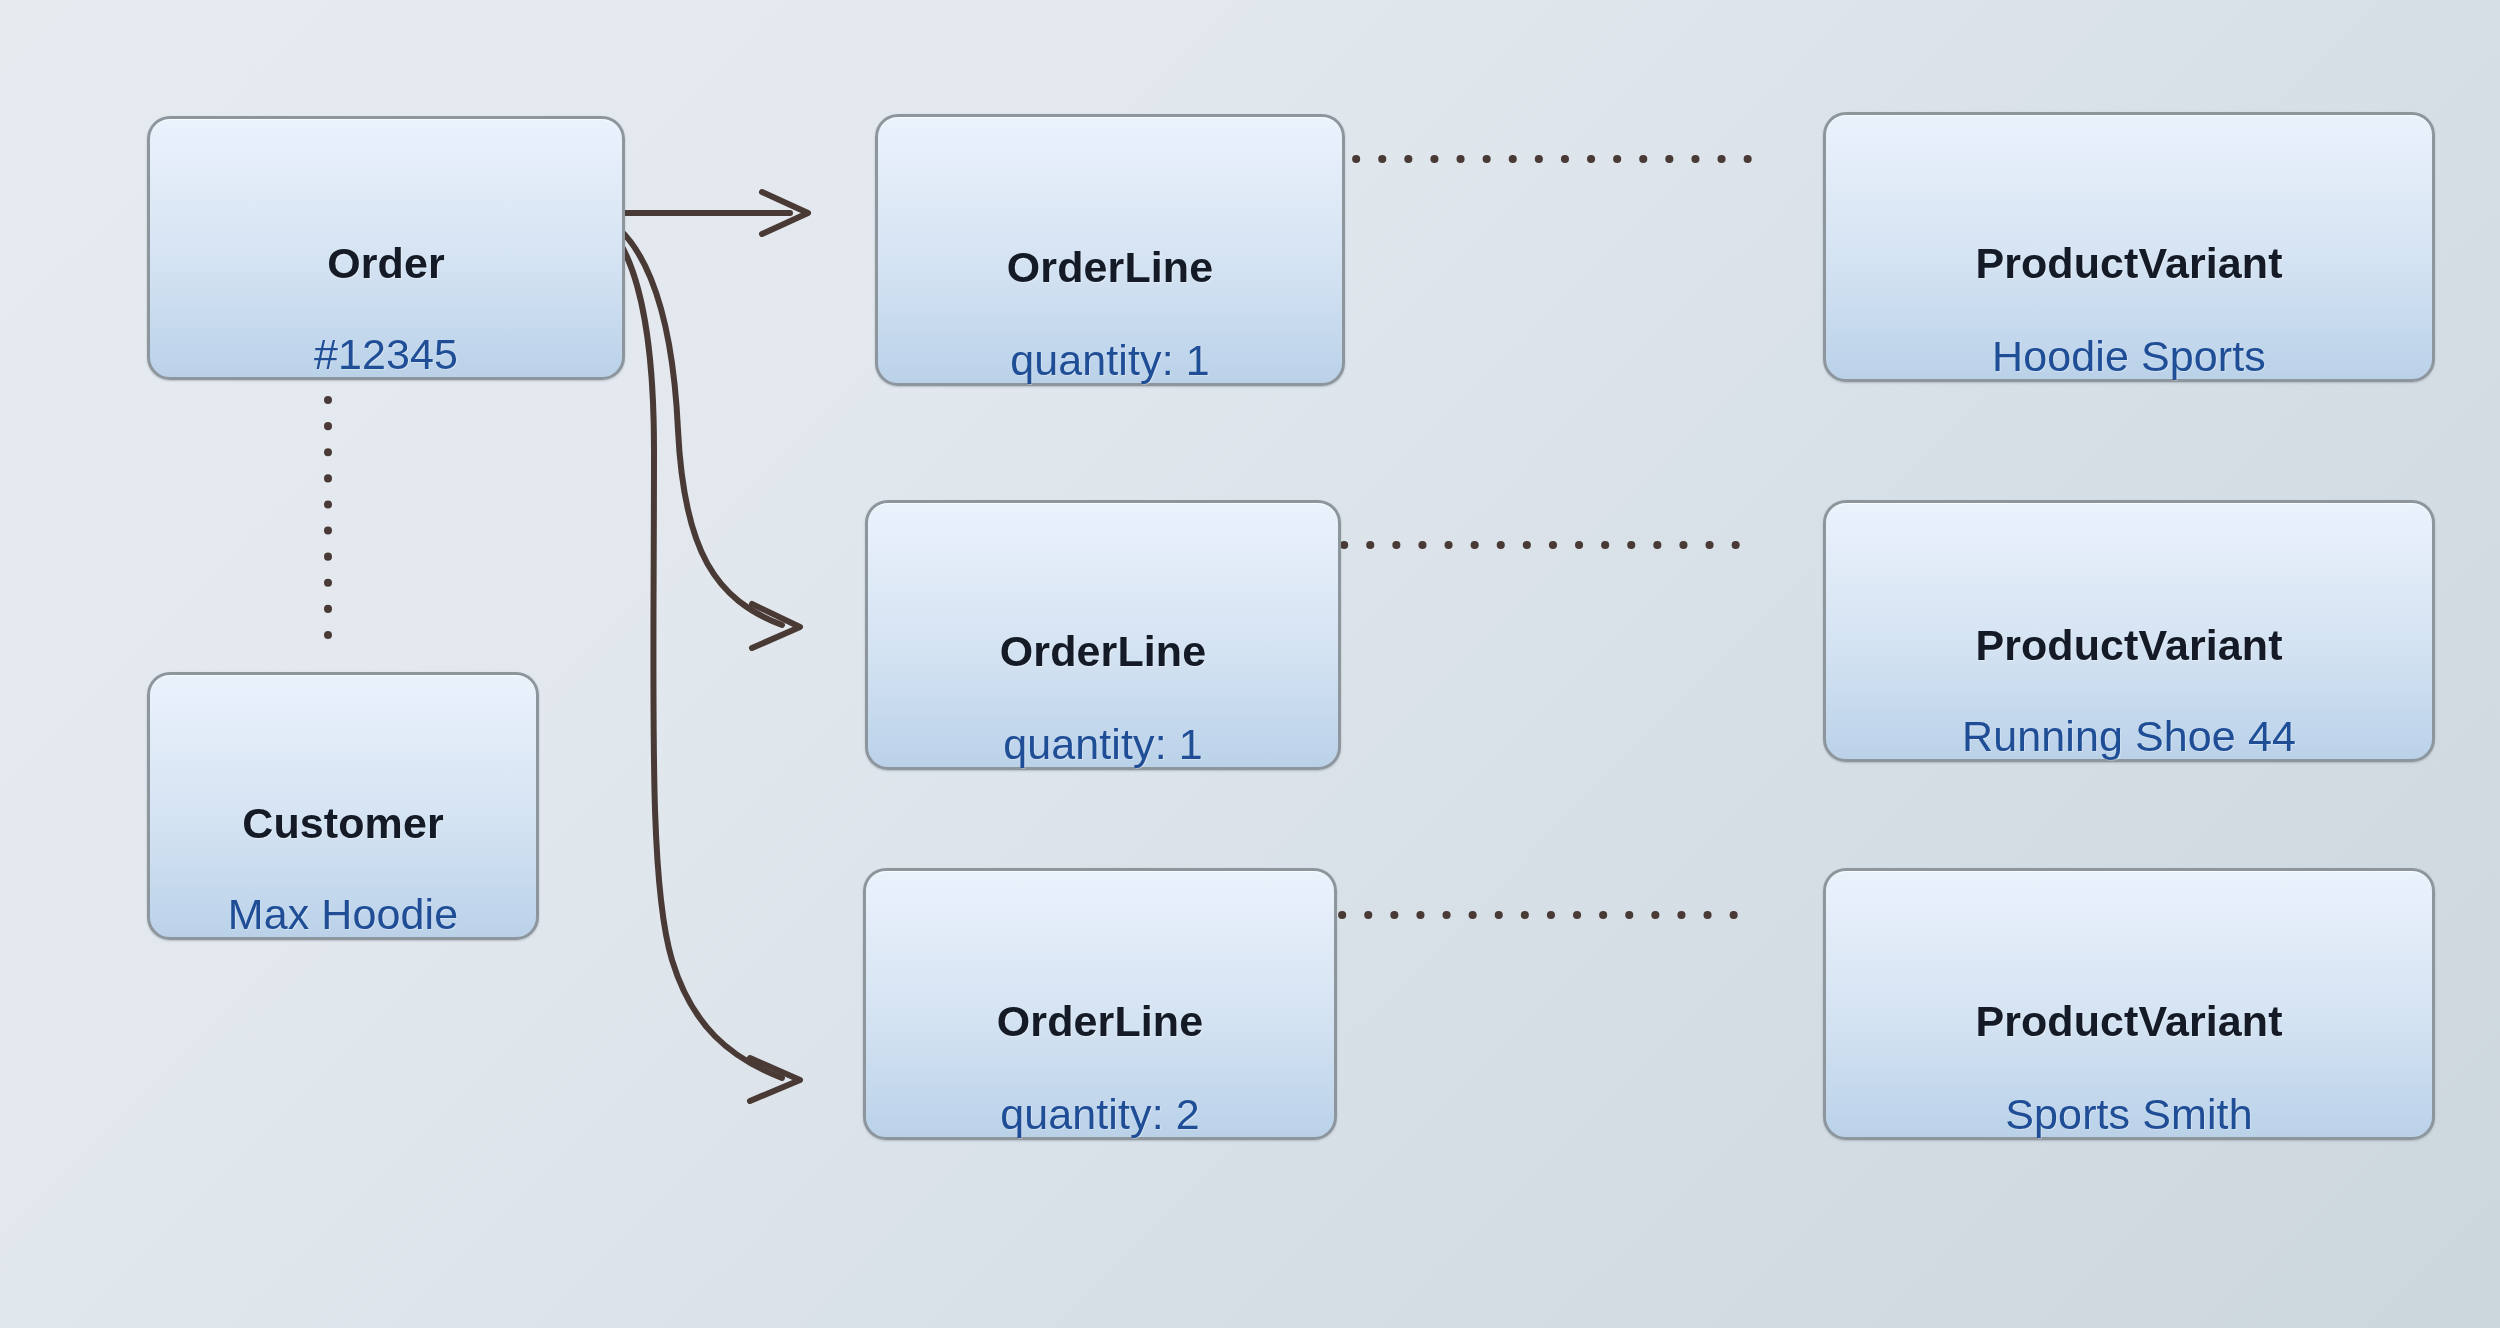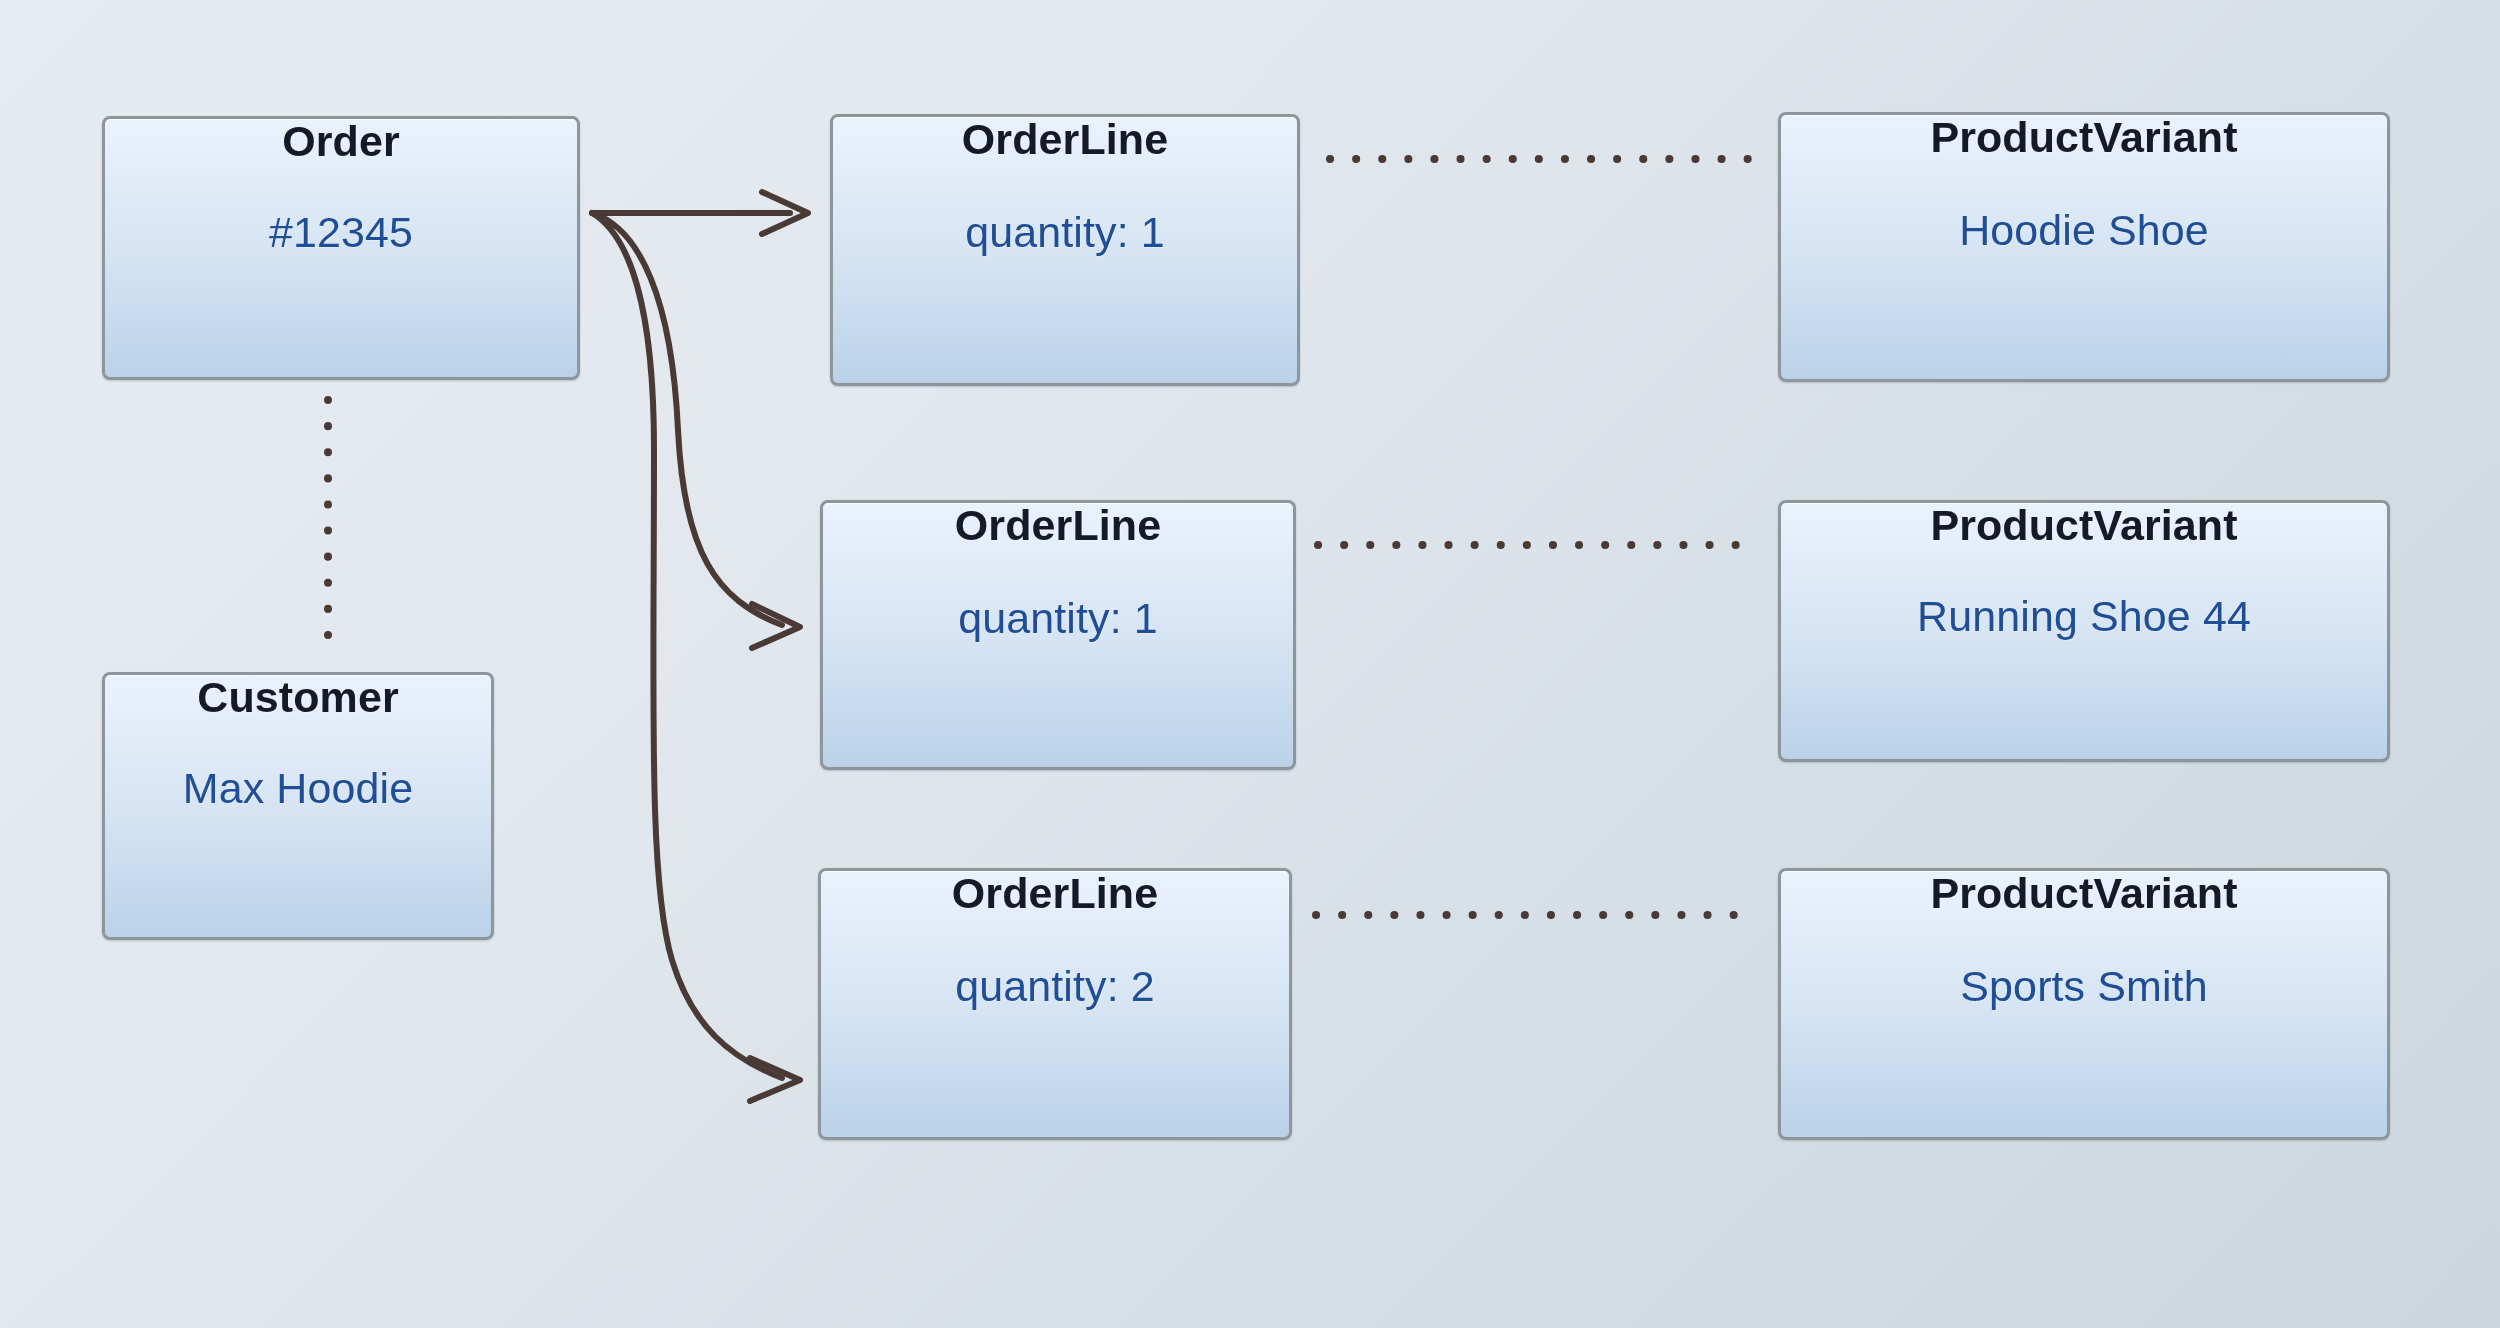--- a/index.html
+++ b/index.html
@@ -27,28 +27,29 @@
     top: 0;
     width: 2500px;
     height: 1328px;
     pointer-events: none;
   }
 
   
   .node {
     position: absolute;
     box-sizing: border-box;
-    border-radius: 8px;
+    border-radius: 23px;
     border: 3px solid #8d959d;
     background: linear-gradient(to bottom, #eaf2fc 0%, #e2ecf8 22%, #d3e2f2 58%, #bfd5eb 92%, #bad1e8 100%);
     box-shadow: 0 1px 2px rgba(80, 95, 110, 0.30), inset 0 1px 0 rgba(255,255,255,0.75);
     display: flex;
     flex-direction: column;
     align-items: center;
-    justify-content: flex-start;
+    justify-content: flex-end;
+    margin-left: 45px;
   }
   .node-title {
     font-size: 43px;
     font-weight: bold;
     color: #141a26;
     letter-spacing: 0.1px;
     text-shadow: 1px 1px 0 rgba(255,255,255,0.35);
     white-space: nowrap;
     line-height: 1.05;
   }
@@ -146,21 +147,21 @@
     <div class="node-sub">quantity: 1</div>
   </div>
 
   <div class="node" id="node-orderline-3">
     <div class="node-title">OrderLine</div>
     <div class="node-sub">quantity: 2</div>
   </div>
 
   <div class="node" id="node-variant-1">
     <div class="node-title">ProductVariant</div>
-    <div class="node-sub">Hoodie Shoe</div>
+    <div class="node-sub">Hoodie Sports</div>
   </div>
 
   <div class="node" id="node-variant-2">
     <div class="node-title">ProductVariant</div>
     <div class="node-sub">Running Shoe 44</div>
   </div>
 
   <div class="node" id="node-variant-3">
     <div class="node-title">ProductVariant</div>
     <div class="node-sub">Sports Smith</div>

